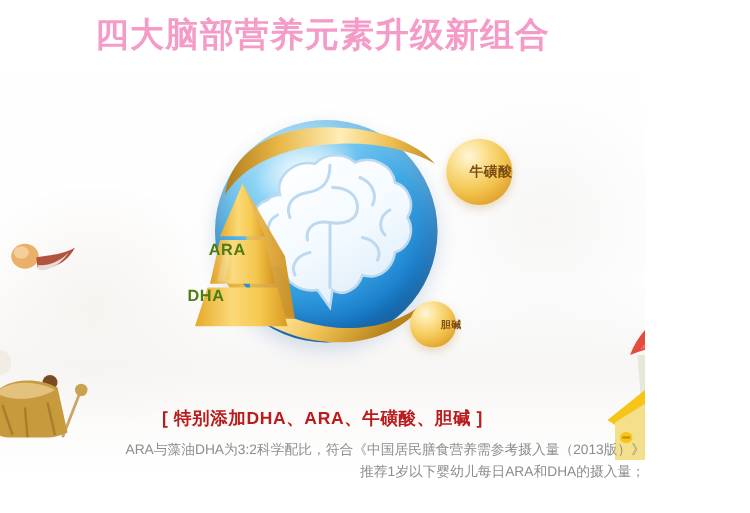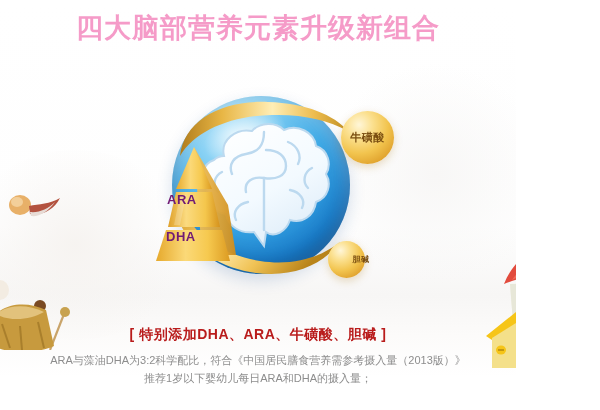--- a/index.html
+++ b/index.html
@@ -110,48 +110,48 @@
 
   
   .brain { position: absolute; left: 44px; top: 32px; }
 
   
   .pyramid { position: absolute; left: 0px; top: 55px; }
   .pyr-label {
     position: absolute;
     font-size: 13px;
     font-weight: 700;
-    color: #701a75;
+    color: #4d7c0f;
     letter-spacing: .5px;
     white-space: nowrap;
   }
   .pyr-label.ara { left: 17px; top: 49px; }
-  .pyr-label.dha { left: 16px; top: 86px; }
+  .pyr-label.dha { left: 0; top: 86px; }
 
   
   .gold-ball {
     position: absolute;
     border-radius: 50%;
     background:
       radial-gradient(circle at 34% 26%, #fff6d8 0%, #fbe08f 26%, #f2c44e 55%, #e0a22d 80%, #d28f1e 100%);
     box-shadow: 0 3px 8px rgba(170,120,20,.25);
     display: flex;
     align-items: center;
     justify-content: center;
   }
   .gold-ball .gb-text {
     font-size: 11px;
     font-weight: 700;
     color: #7a4e11;
     letter-spacing: .5px;
     white-space: nowrap;
   }
   .ball-taurine {
-    left: 191px; top: 23px;
-    width: 53px; height: 53px;
+    left: 207px; top: 23px;
+    width: 53px; height: 53px; justify-content: flex-end;
   }
   .ball-choline {
     left: 178px; top: 153px;
     width: 37px; height: 37px;
   }
   .ball-choline .gb-text { font-size: 8px; margin-left: 29px; }
 
   
   .deco { position: absolute; pointer-events: none; }
   .deco-drum { left: -6px; top: 258px; }
@@ -173,21 +173,21 @@
     color: #b91c1c;
     line-height: 20px;
     letter-spacing: .5px;
   }
   .copy-body {
     margin-top: 7px;
     font-size: 11px;
     color: #8d8d8d;
     line-height: 18px;
   }
-  .copy-line { white-space: nowrap; }
+  .copy-line { white-space: nowrap; text-align: right; }
 </style>
 </head>
 <body>
 
 <div id="page">
 
   <div class="bg-wash"></div>
   <div class="bg-blob-left"></div>
   <div class="bg-blob-right"></div>
 

